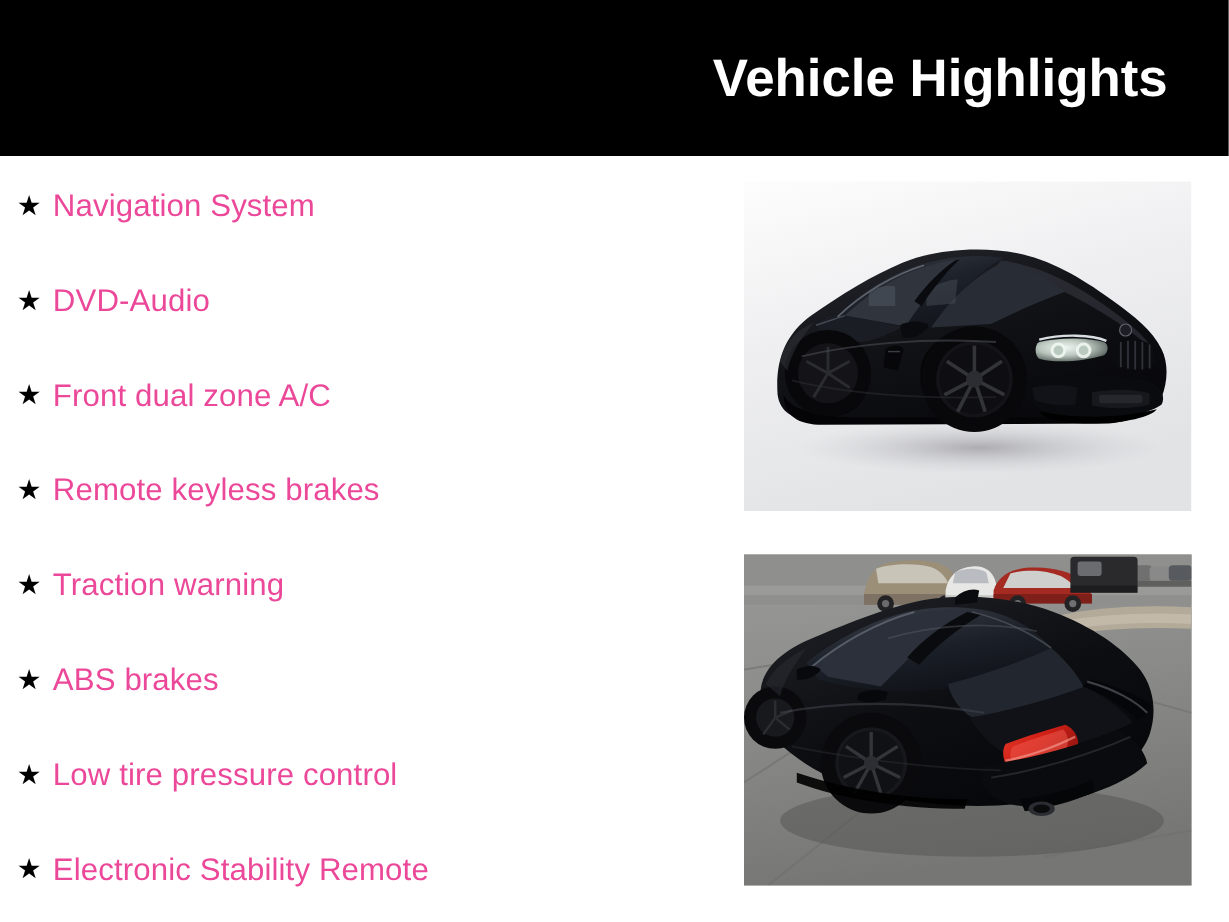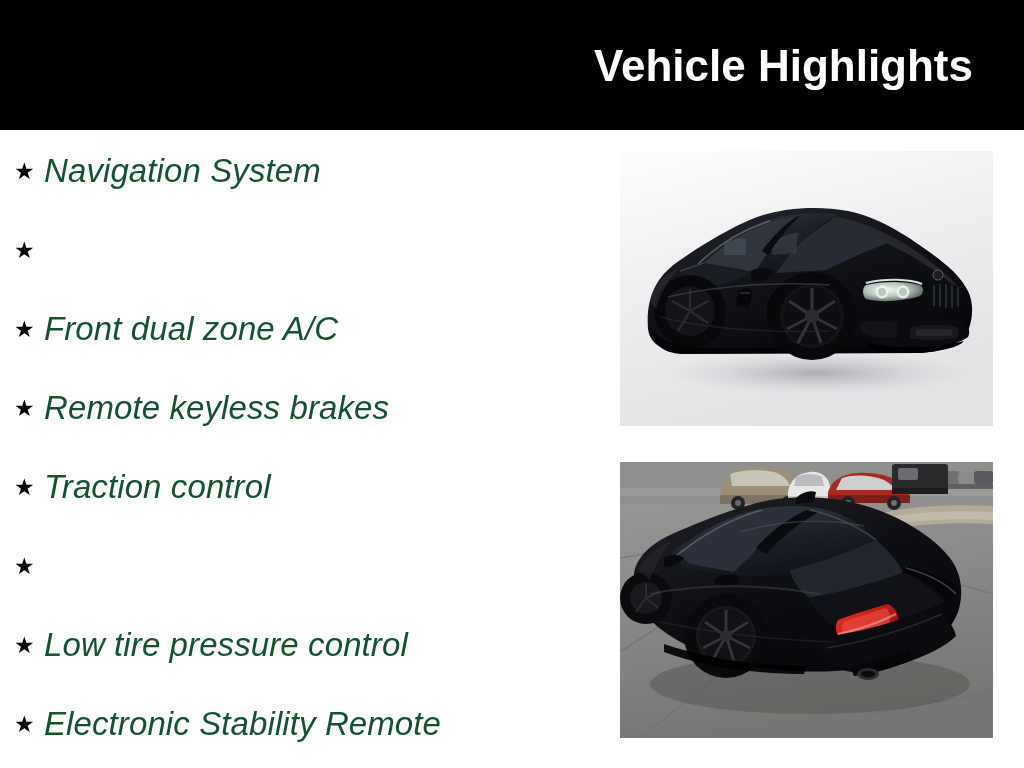--- a/index.html
+++ b/index.html
@@ -60,25 +60,24 @@
   .bullet-star {
     display: inline-block;
     width: 30px;
     font-size: 23px;
     line-height: 30px;
     color: #000000;
     text-align: left;
     flex: 0 0 auto;
   }
   .feature-label {
-    font-size: 33px;
+    font-size: 26px;
     line-height: 32px;
-    color: #14532d;
+    color: #ec4899;
     letter-spacing: 0.1px;
-    font-style: italic;
   }
 
   
   .photo {
     position: absolute;
     overflow: hidden;
   }
   .photo-1 {
     left: 620px;
     top: 151px;
@@ -102,35 +101,37 @@
   <div class="header-title">Vehicle Highlights</div>
 </div>
 
 <ul class="feature-list">
   <li class="feature-item" style="top:22px;">
     <span class="bullet-star">★</span>
     <span class="feature-label">Navigation System</span>
   </li>
   <li class="feature-item" style="top:101px;">
     <span class="bullet-star">★</span>
+    <span class="feature-label">DVD-Audio</span>
   </li>
   <li class="feature-item" style="top:180px;">
     <span class="bullet-star">★</span>
     <span class="feature-label">Front dual zone A/C</span>
   </li>
   <li class="feature-item" style="top:259px;">
     <span class="bullet-star">★</span>
     <span class="feature-label">Remote keyless brakes</span>
   </li>
   <li class="feature-item" style="top:338px;">
     <span class="bullet-star">★</span>
-    <span class="feature-label">Traction control</span>
+    <span class="feature-label">Traction warning</span>
   </li>
   <li class="feature-item" style="top:417px;">
     <span class="bullet-star">★</span>
+    <span class="feature-label">ABS brakes</span>
   </li>
   <li class="feature-item" style="top:496px;">
     <span class="bullet-star">★</span>
     <span class="feature-label">Low tire pressure control</span>
   </li>
   <li class="feature-item" style="top:575px;">
     <span class="bullet-star">★</span>
     <span class="feature-label">Electronic Stability Remote</span>
   </li>
 </ul>

